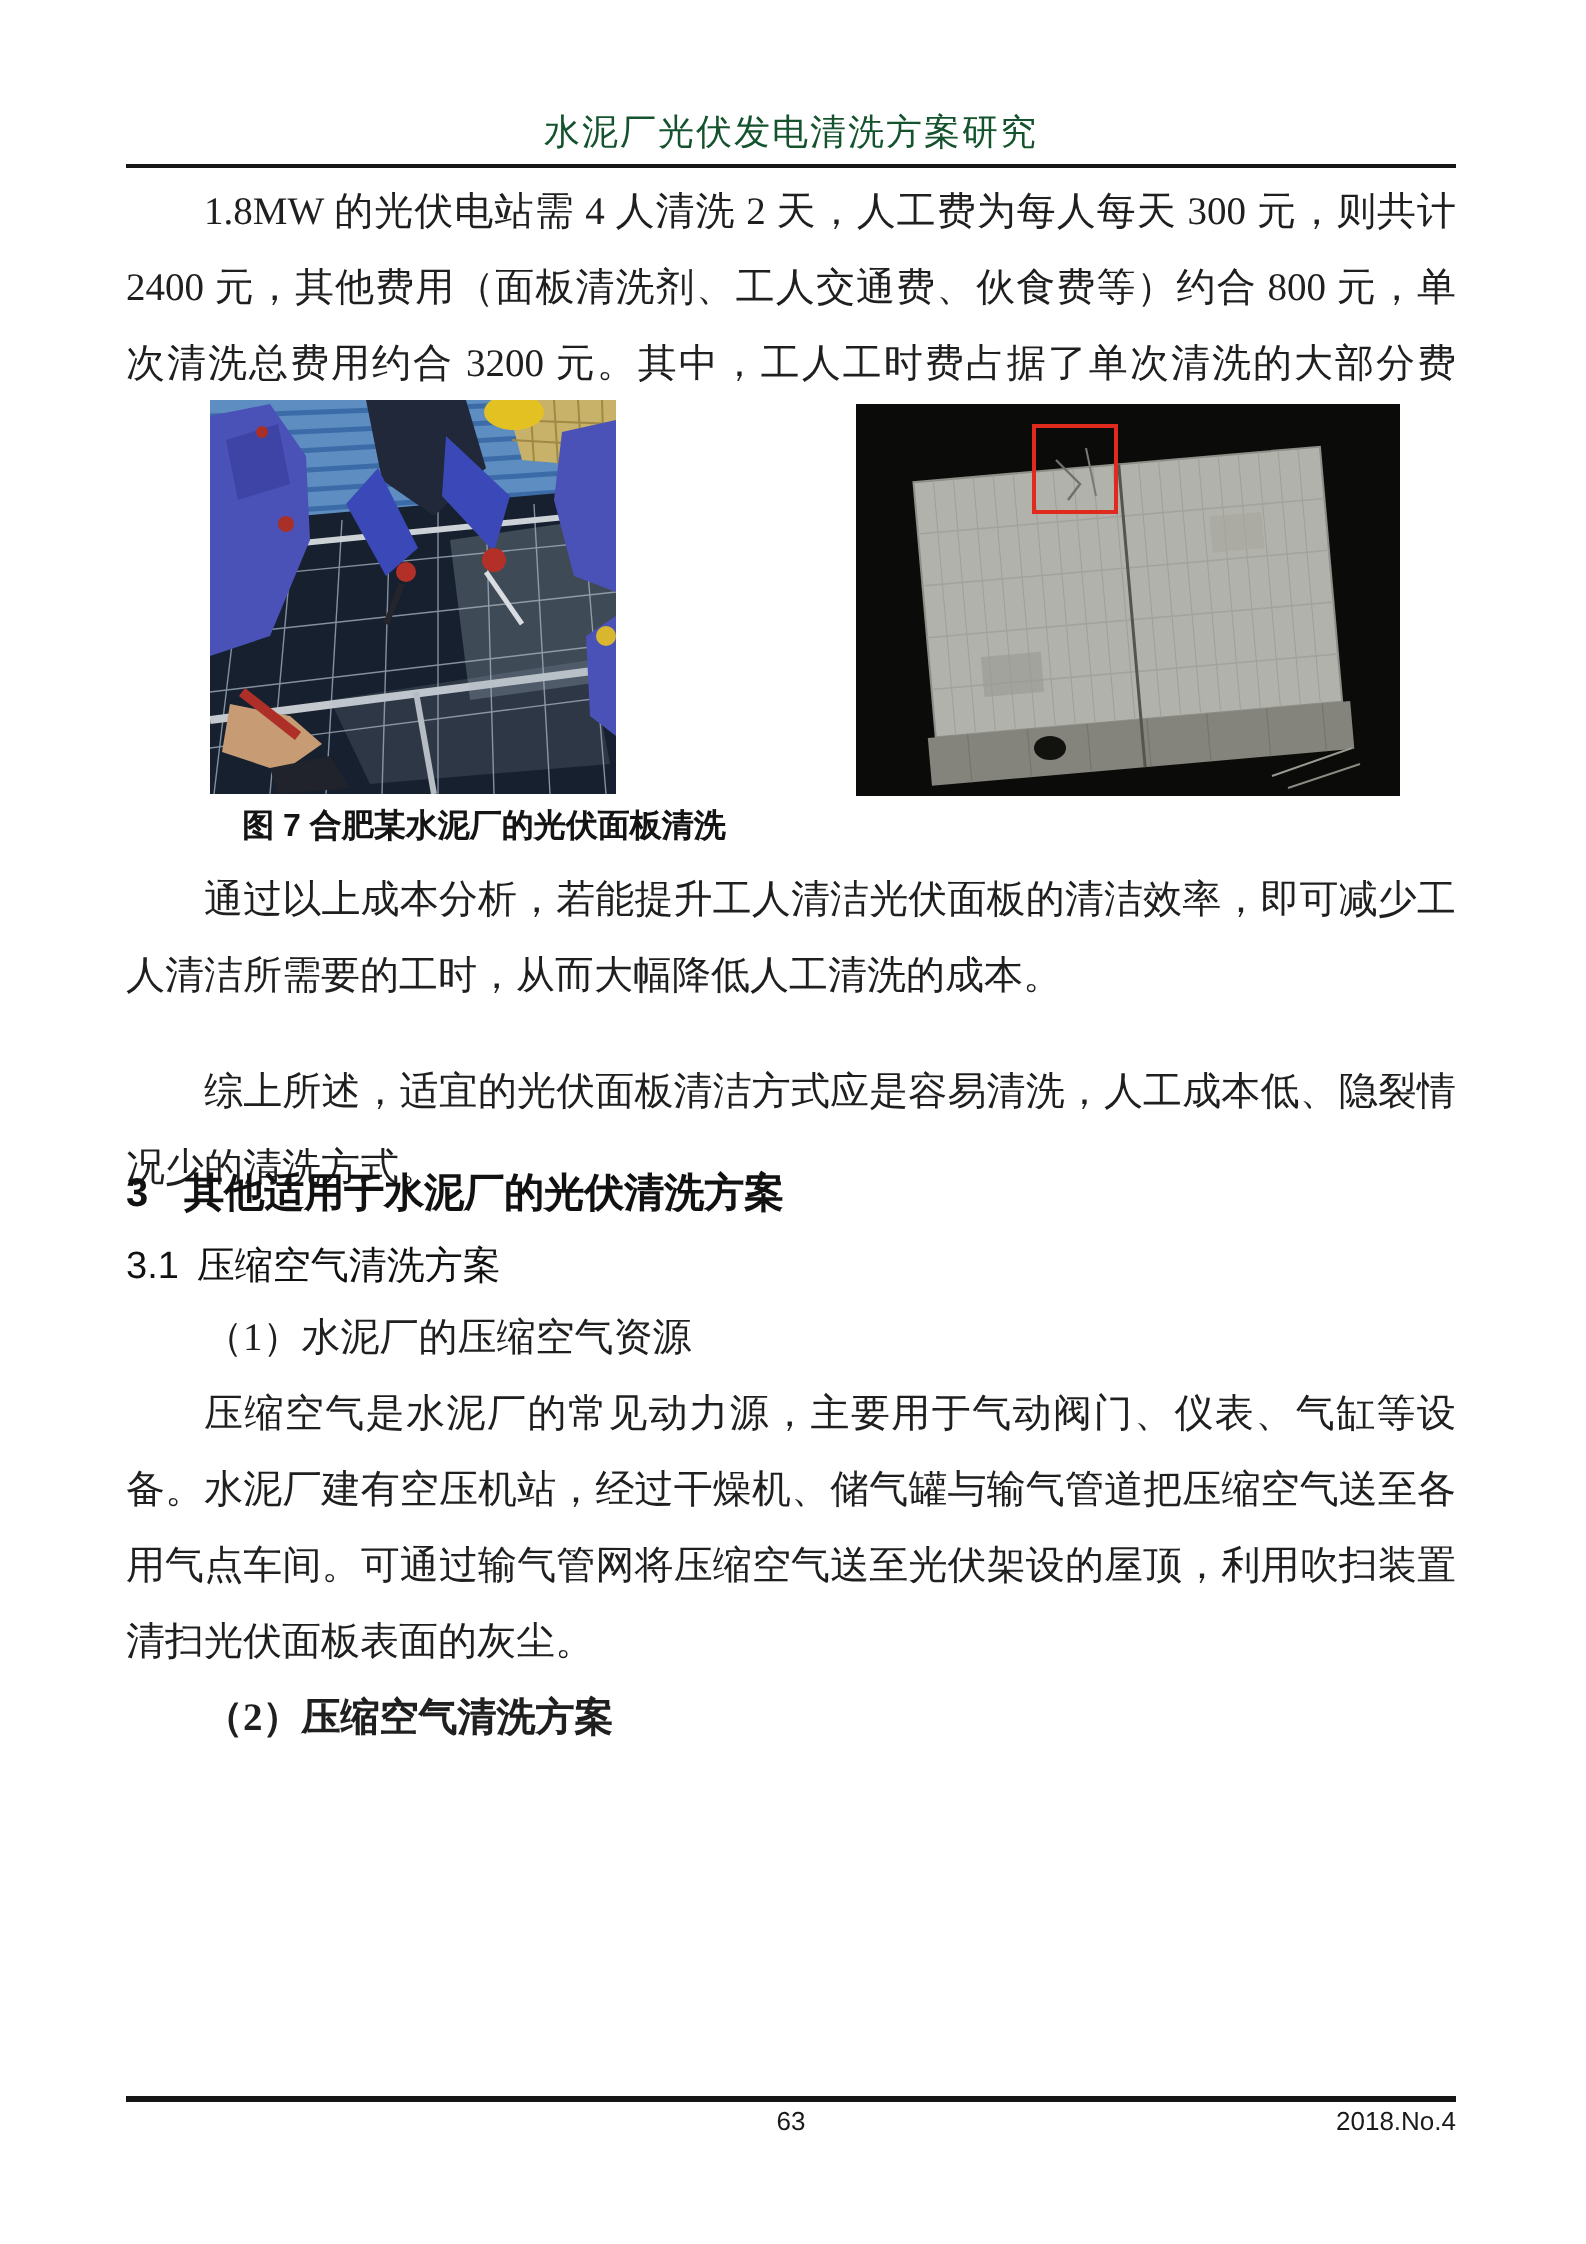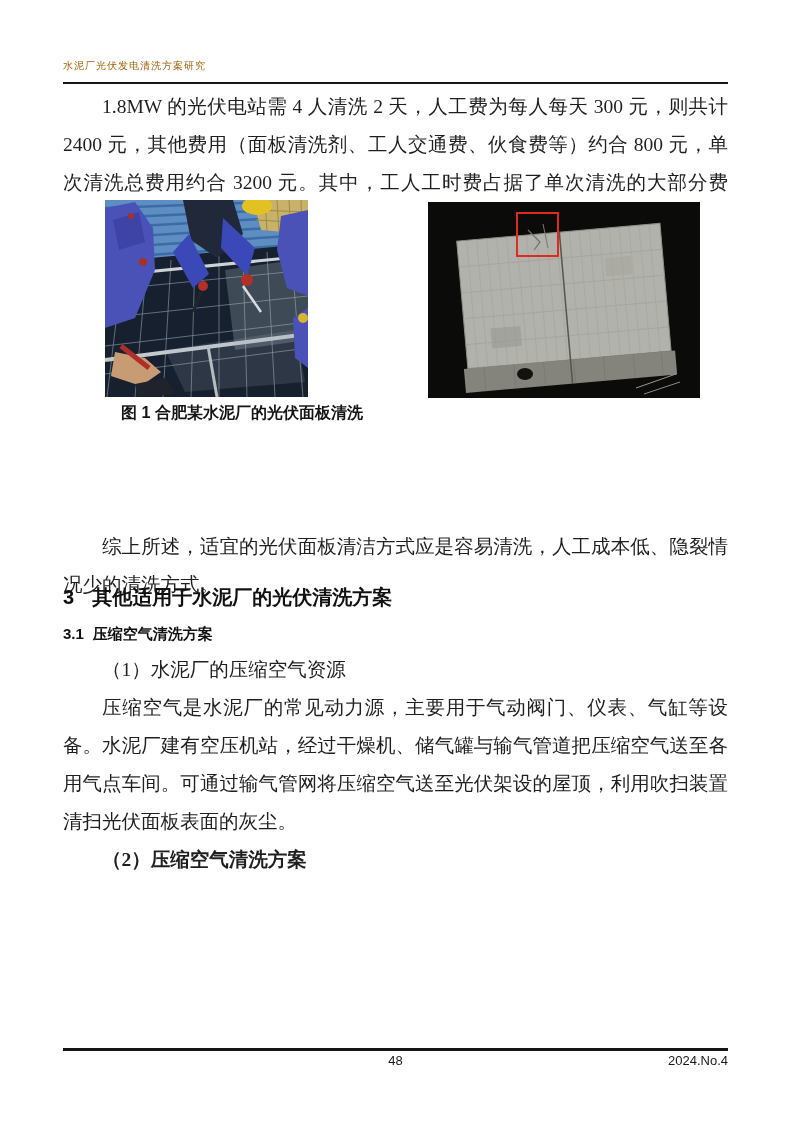--- a/index.html
+++ b/index.html
@@ -12,22 +12,22 @@
     position:relative;
     width:793px;height:1122px;
     background:#ffffff;
     margin:0 auto;
     overflow:hidden;
     font-family:"Liberation Serif","DejaVu Serif",serif;
     color:var(--ink);
   }
   .abs{position:absolute;left:63px;width:665px;}
   .running-title{
-    top:56px;
-    font-size:10px;line-height:20px;letter-spacing:1px;color:#a16207;
+    top:56px;text-align:center;
+    font-size:18px;line-height:20px;letter-spacing:1px;color:#14532d;
   }
   .header-rule{top:82px;height:2px;background:var(--rule);}
   .body-para{
     font-size:19.5px;line-height:38px;
     text-align:justify;text-justify:inter-character;
     text-indent:2em;overflow:hidden;
   }
   .p-cost{top:88px;height:114px;}
   .p-analysis{top:432px;height:76px;}
   .p-summary{top:528px;height:76px;}
@@ -49,21 +49,21 @@
   .cap9{left:365px;width:272px;}
   .heading1{
     top:581px;
     font-family:"Liberation Sans","DejaVu Sans",sans-serif;
     font-weight:bold;font-size:20px;line-height:32px;color:#111;
   }
   .heading1 .h-num{margin-right:18px;}
   .heading2{
     top:619px;
     font-family:"Liberation Sans","DejaVu Sans",sans-serif;
-    font-weight:bold;font-size:15px;line-height:30px;color:#111;
+    font-weight:normal;font-size:19px;line-height:30px;color:#111;
   }
   .heading2 .h-num{margin-right:9px;}
   .footer-rule{top:1048px;height:3px;background:var(--rule);}
   .footer-row{
     top:1053px;height:20px;
     font-family:"Liberation Sans","DejaVu Sans",sans-serif;
     font-size:13px;color:#1a1a1a;
   }
   .page-number{position:absolute;left:0;width:100%;text-align:center;}
   .issue-label{position:absolute;right:0;}
@@ -185,36 +185,37 @@
         <rect x="180" y="60" width="26" height="18" fill="#a6a69f" opacity="0.6"></rect>
       </g>
       <polyline points="100,28 112,40 106,48" fill="none" stroke="#70706a" stroke-width="1.2"></polyline>
       <line x1="115" y1="22" x2="120" y2="46" stroke="#7a7a72" stroke-width="1"></line>
       <rect x="89" y="11" width="41" height="43" fill="none" stroke="var(--red-highlight,#e02a1e)" stroke-width="2"></rect>
       <ellipse cx="97" cy="172" rx="8" ry="6" fill="#12120e"></ellipse>
       <line x1="208" y1="186" x2="248" y2="172" stroke="#9a9a92" stroke-width="1"></line>
       <line x1="216" y1="192" x2="252" y2="180" stroke="#8a8a82" stroke-width="1"></line>
     </svg>
 
-    <div class="fig-caption cap8">图 1 合肥某水泥厂的光伏面板清洗</div>
-  </div>
-
+    <div class="fig-caption cap8">图 7 合肥某水泥厂的光伏面板清洗</div>
+  </div>
+
+  <div class="abs body-para p-analysis">通过以上成本分析，若能提升工人清洁光伏面板的清洁效率，即可减少工人清洁所需要的工时，从而大幅降低人工清洗的成本。</div>
   <div class="abs body-para p-summary">综上所述，适宜的光伏面板清洁方式应是容易清洗，人工成本低、隐裂情况少的清洗方式。</div>
 
   <div class="abs heading1">
     <span class="h-num">3</span><span>其他适用于水泥厂的光伏清洗方案</span>
   </div>
 
   <div class="abs heading2">
     <span class="h-num">3.1</span><span>压缩空气清洗方案</span>
   </div>
 
   <div class="abs body-para item-line">（1）水泥厂的压缩空气资源</div>
   <div class="abs body-para p-air-resource">压缩空气是水泥厂的常见动力源，主要用于气动阀门、仪表、气缸等设备。水泥厂建有空压机站，经过干燥机、储气罐与输气管道把压缩空气送至各用气点车间。可通过输气管网将压缩空气送至光伏架设的屋顶，利用吹扫装置清扫光伏面板表面的灰尘。</div>
   <div class="abs body-para item-line2">（2）压缩空气清洗方案</div>
 
   <div class="abs footer-rule"></div>
   <div class="abs footer-row">
-    <span class="page-number">48</span>
-    <span class="issue-label">2024.No.4</span>
+    <span class="page-number">63</span>
+    <span class="issue-label">2018.No.4</span>
   </div>
 
 </div>
 
 </body></html>

